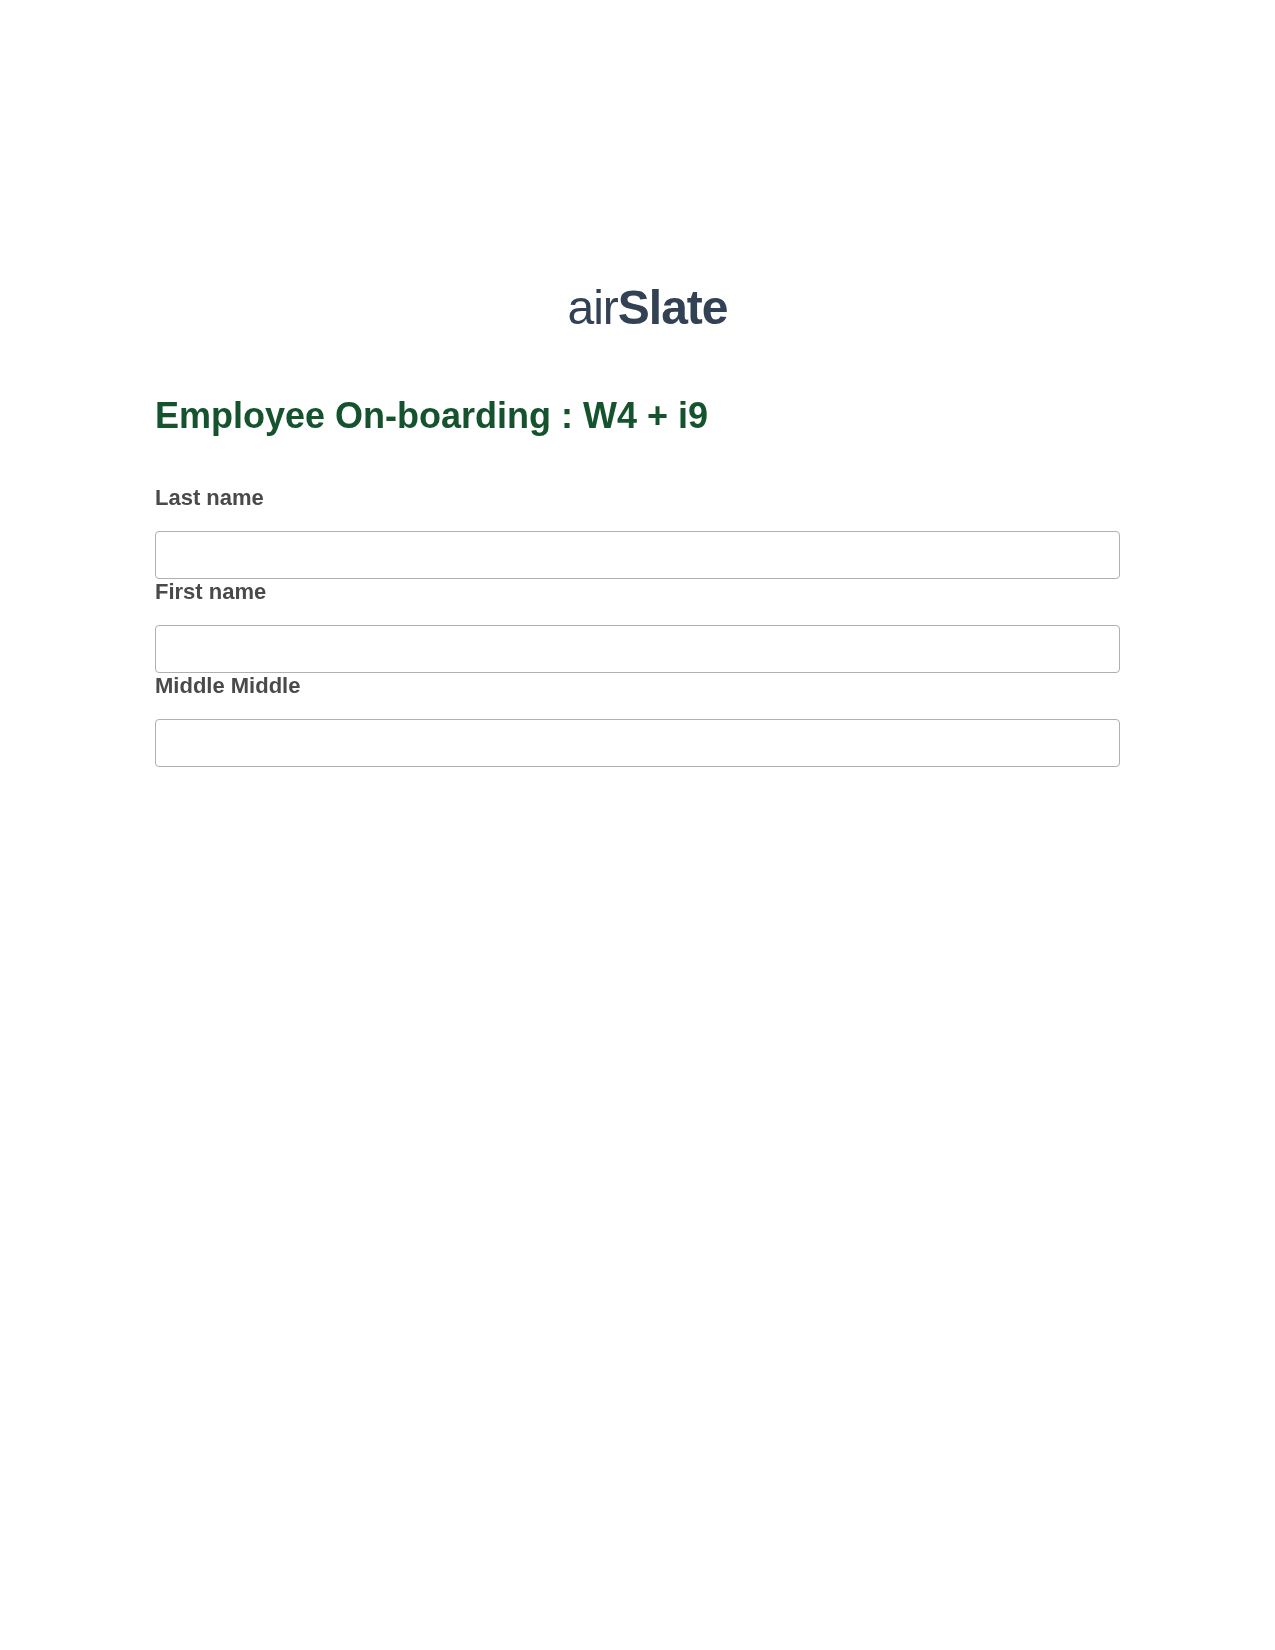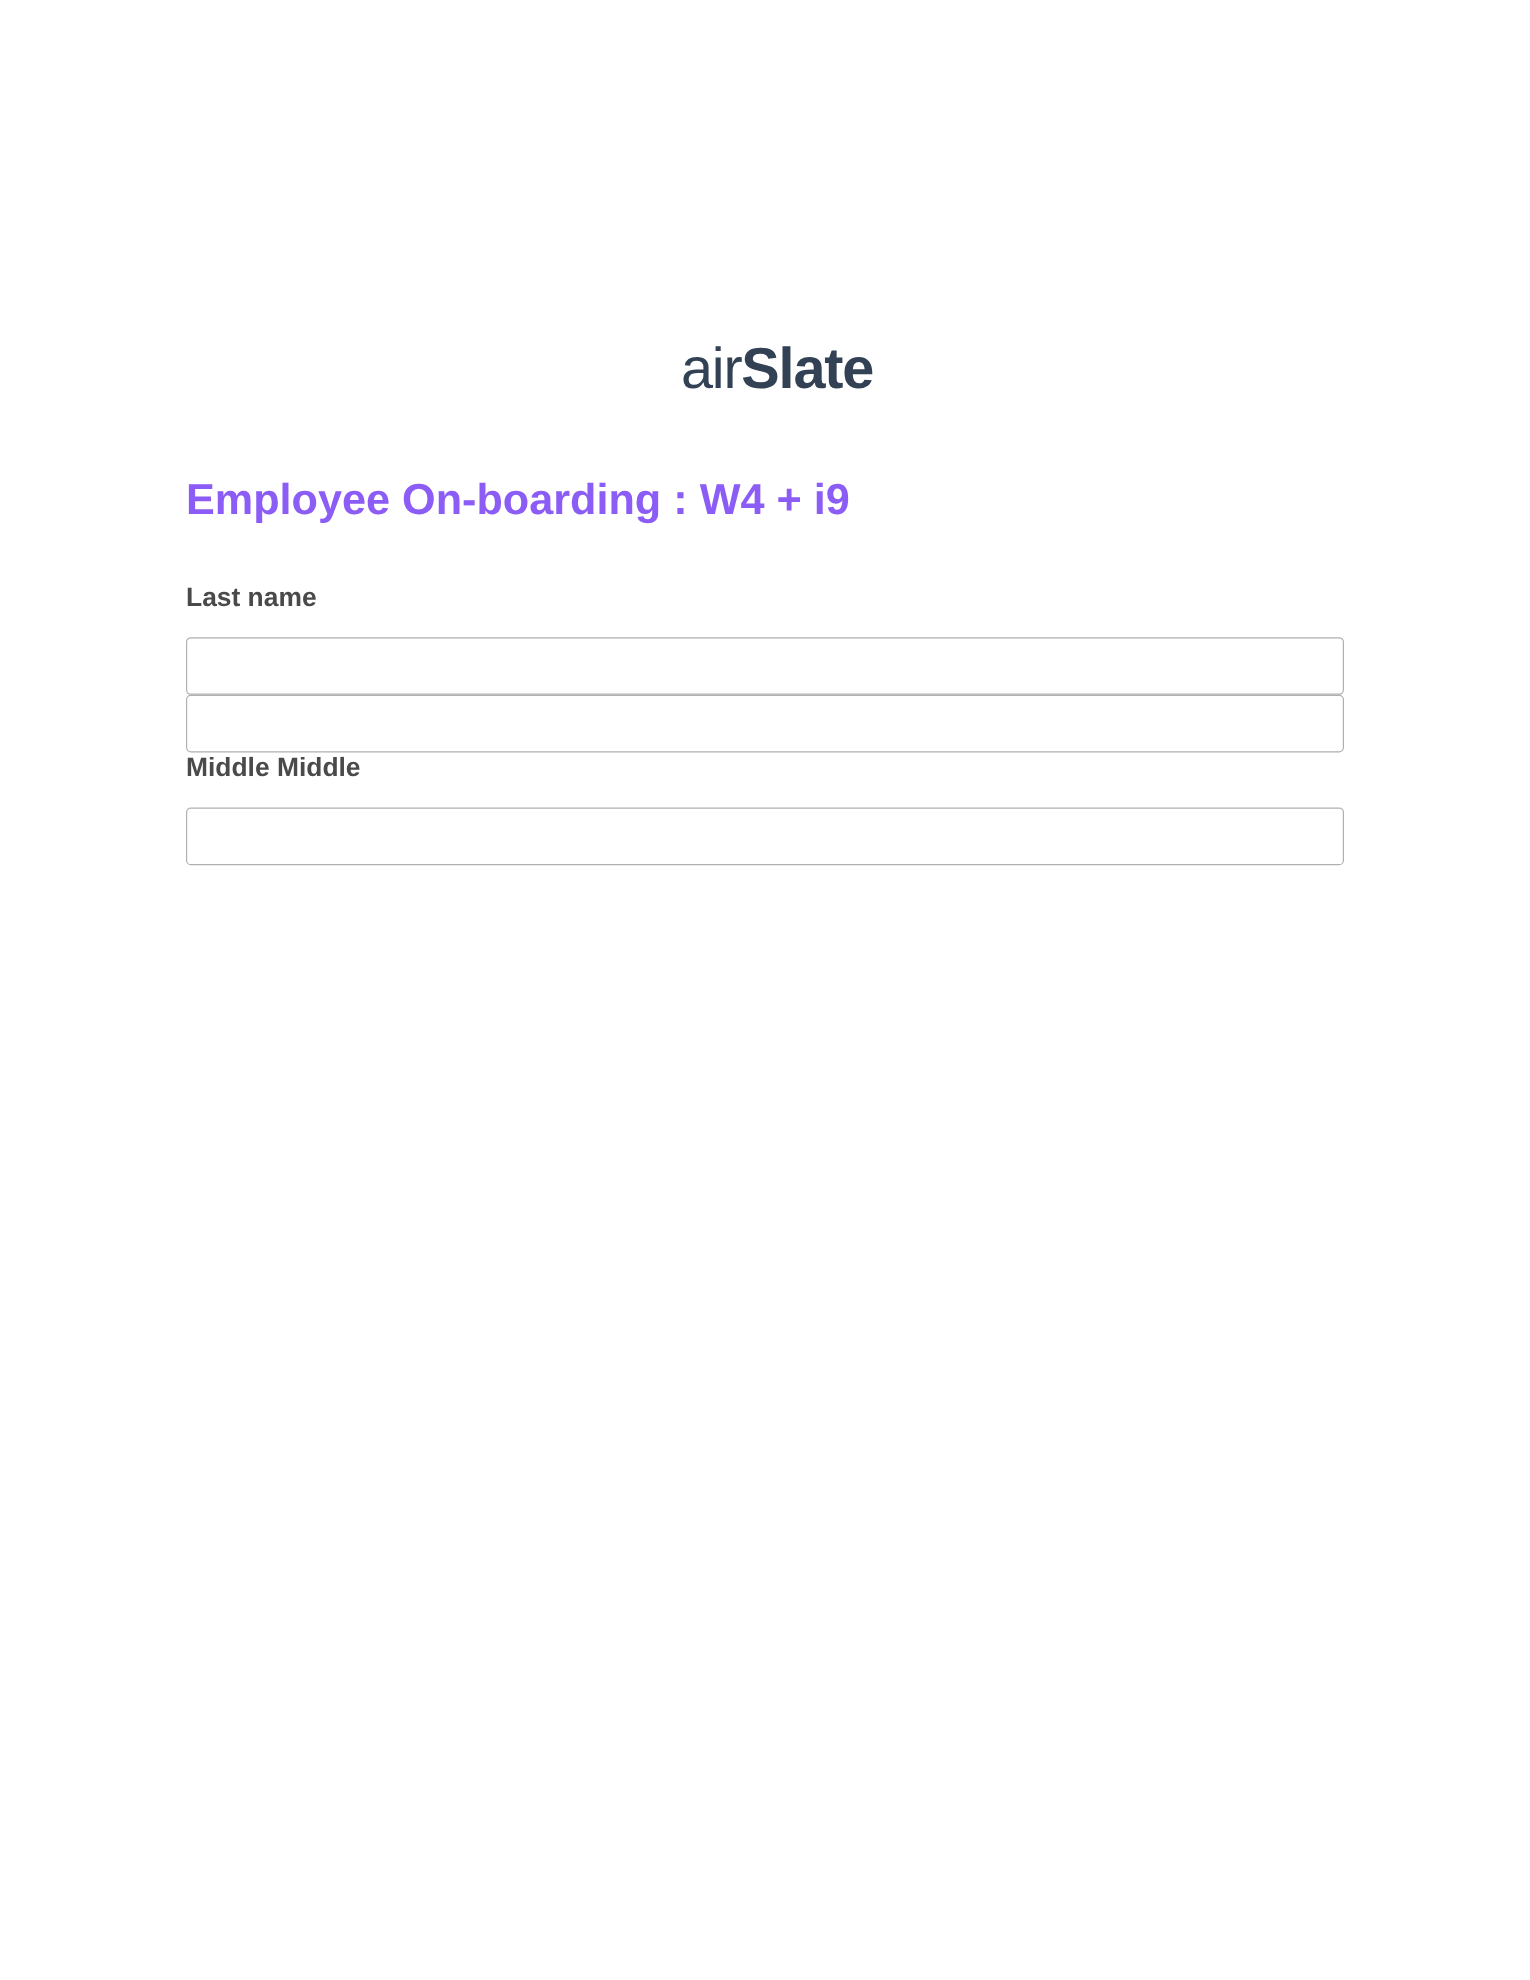--- a/index.html
+++ b/index.html
@@ -33,21 +33,21 @@
     .logo-text .light {
       font-weight: 400;
     }
     .form-area {
       width: 965px;
       margin: 0 auto;
     }
     .form-title {
       font-size: 36px;
       font-weight: bold;
-      color: #8b5cf6;
+      color: #14532d;
       margin-bottom: 48px;
     }
     .field-group {
     }
     .field-label {
       display: block;
       font-size: 22px;
       font-weight: bold;
       color: #4a4a4a;
       margin-bottom: 20px;
@@ -72,20 +72,21 @@
   </div>
   <div class="form-area">
     <h1 class="form-title">Employee On-boarding : W4 + i9</h1>
 
     <div class="field-group">
       <label class="field-label">Last name</label>
       <input type="text" class="field-input" value="" style="">
     </div>
 
     <div class="field-group">
+      <label class="field-label">First name</label>
       <input type="text" class="field-input" value="" style="">
     </div>
 
     <div class="field-group">
       <label class="field-label">Middle Middle</label>
       <input type="text" class="field-input" value="" style="">
     </div>
 
   </div>
 </div>

